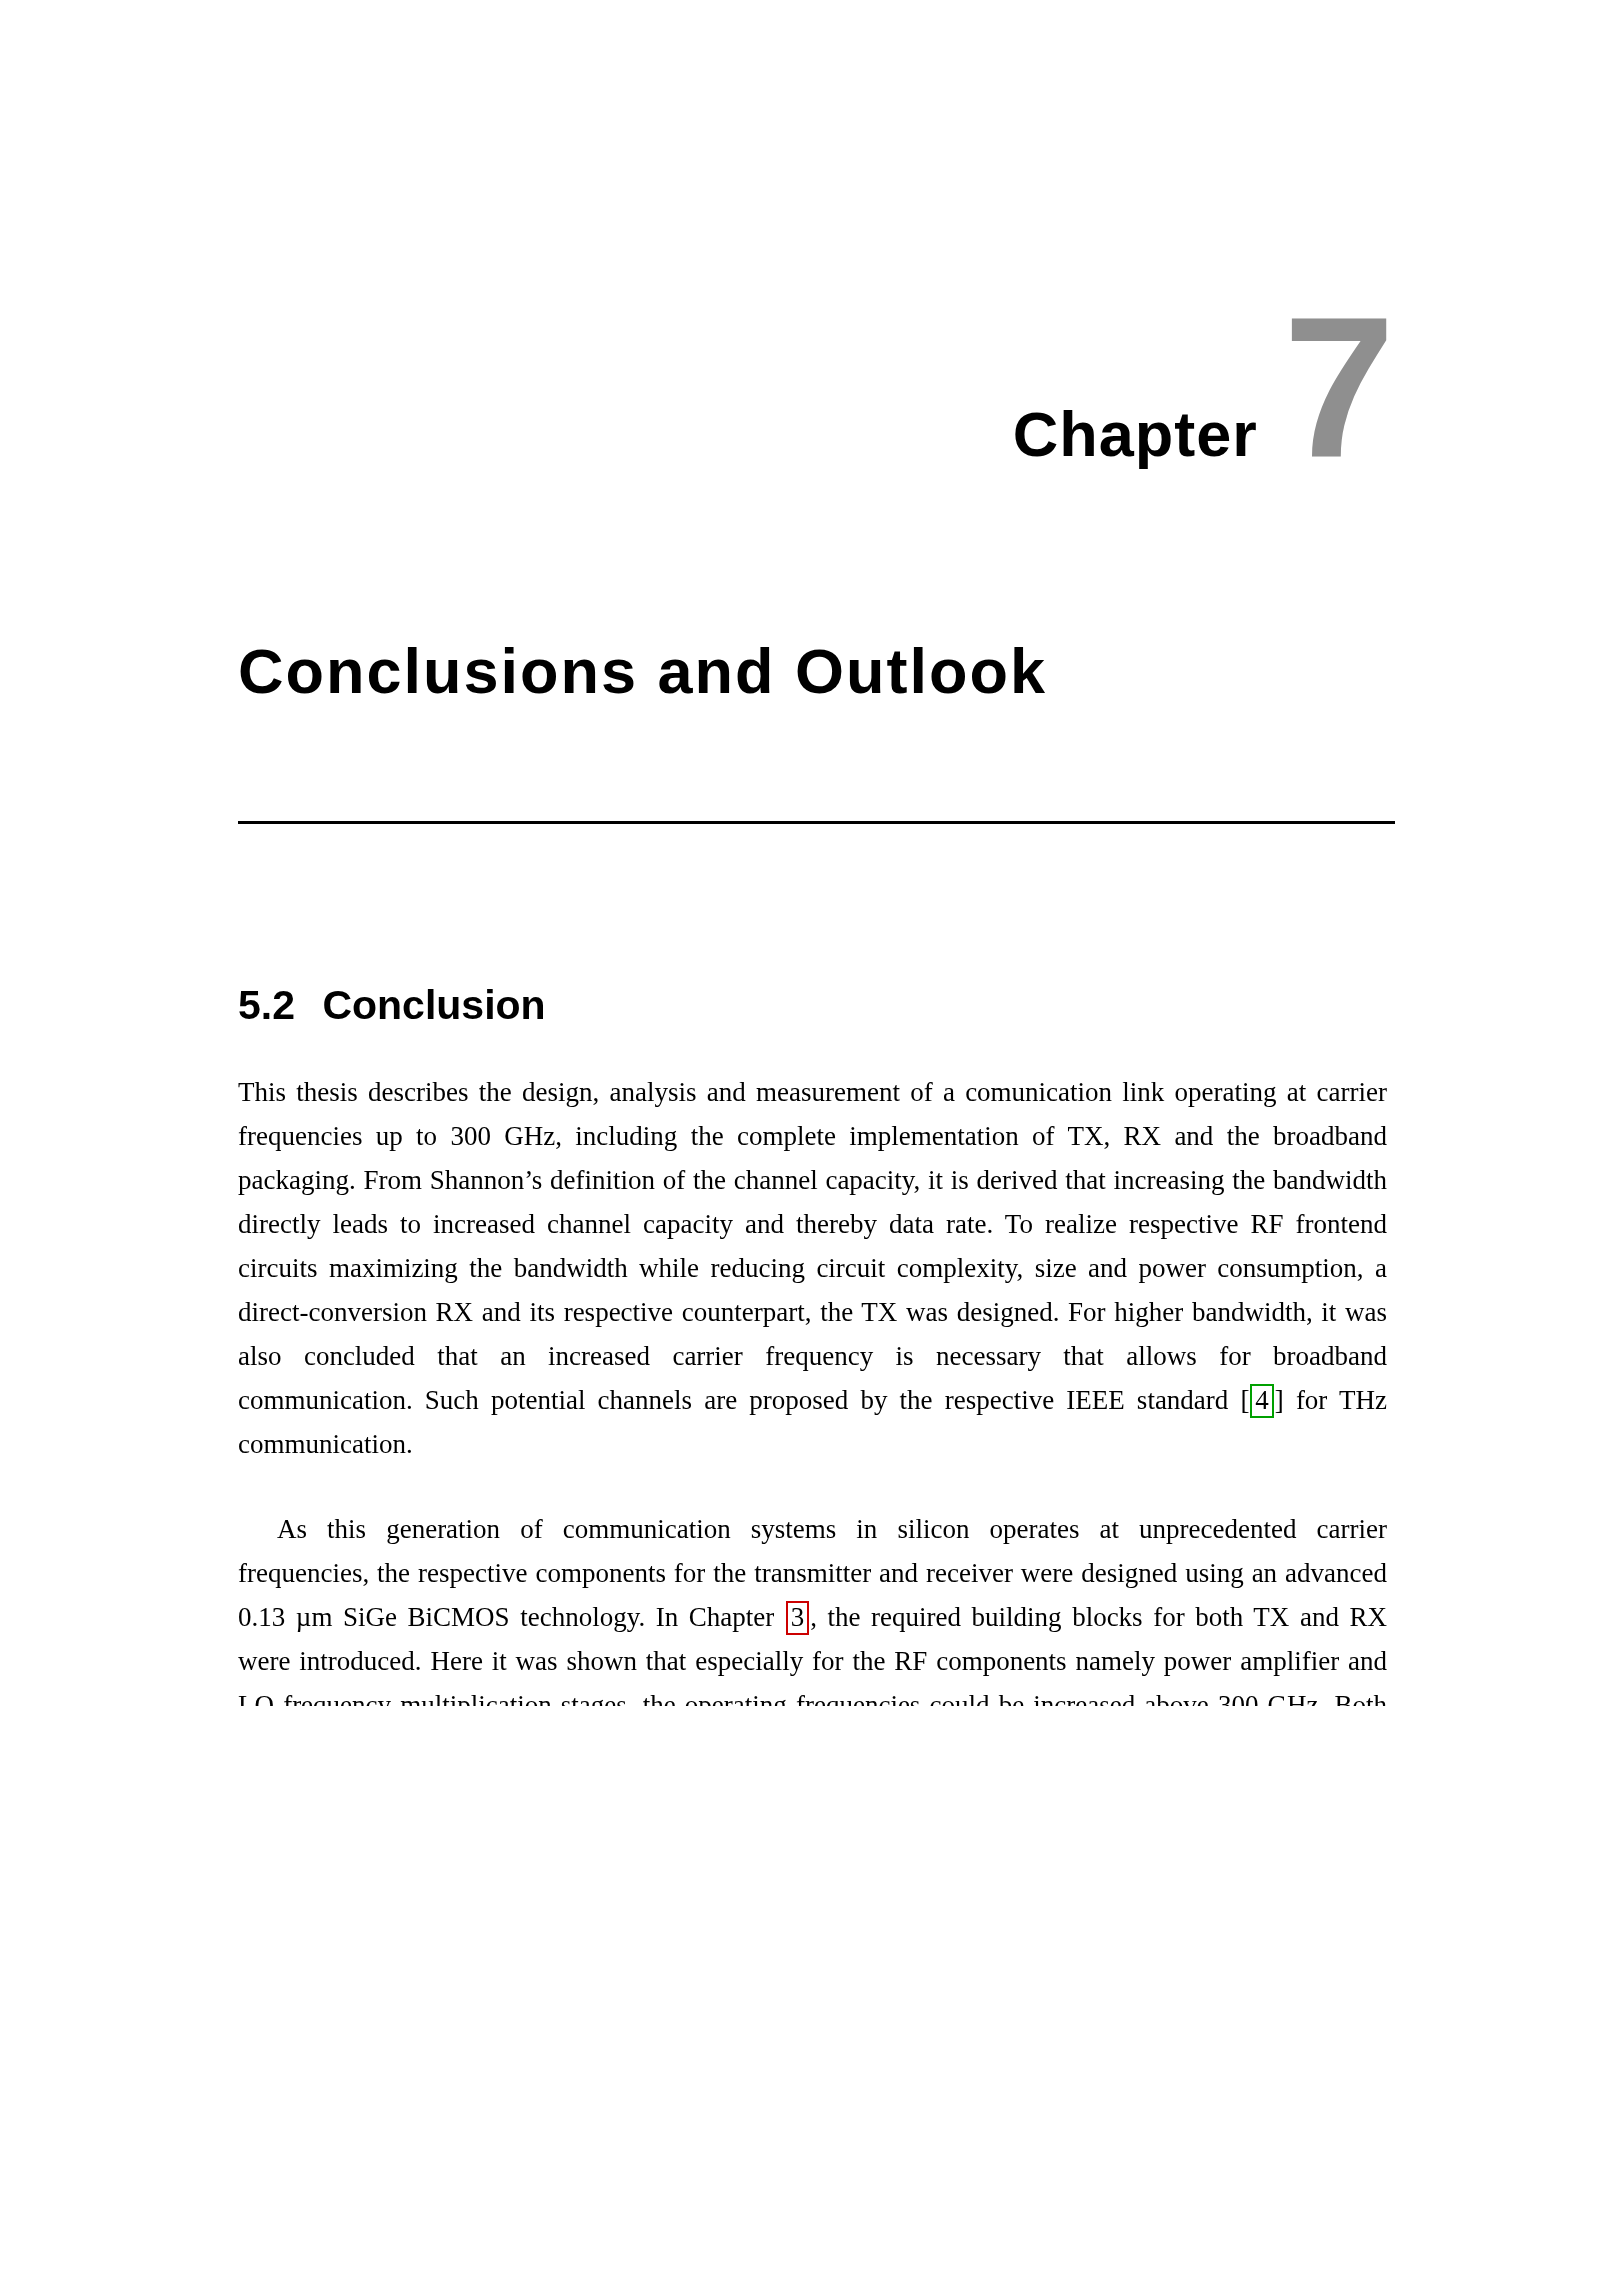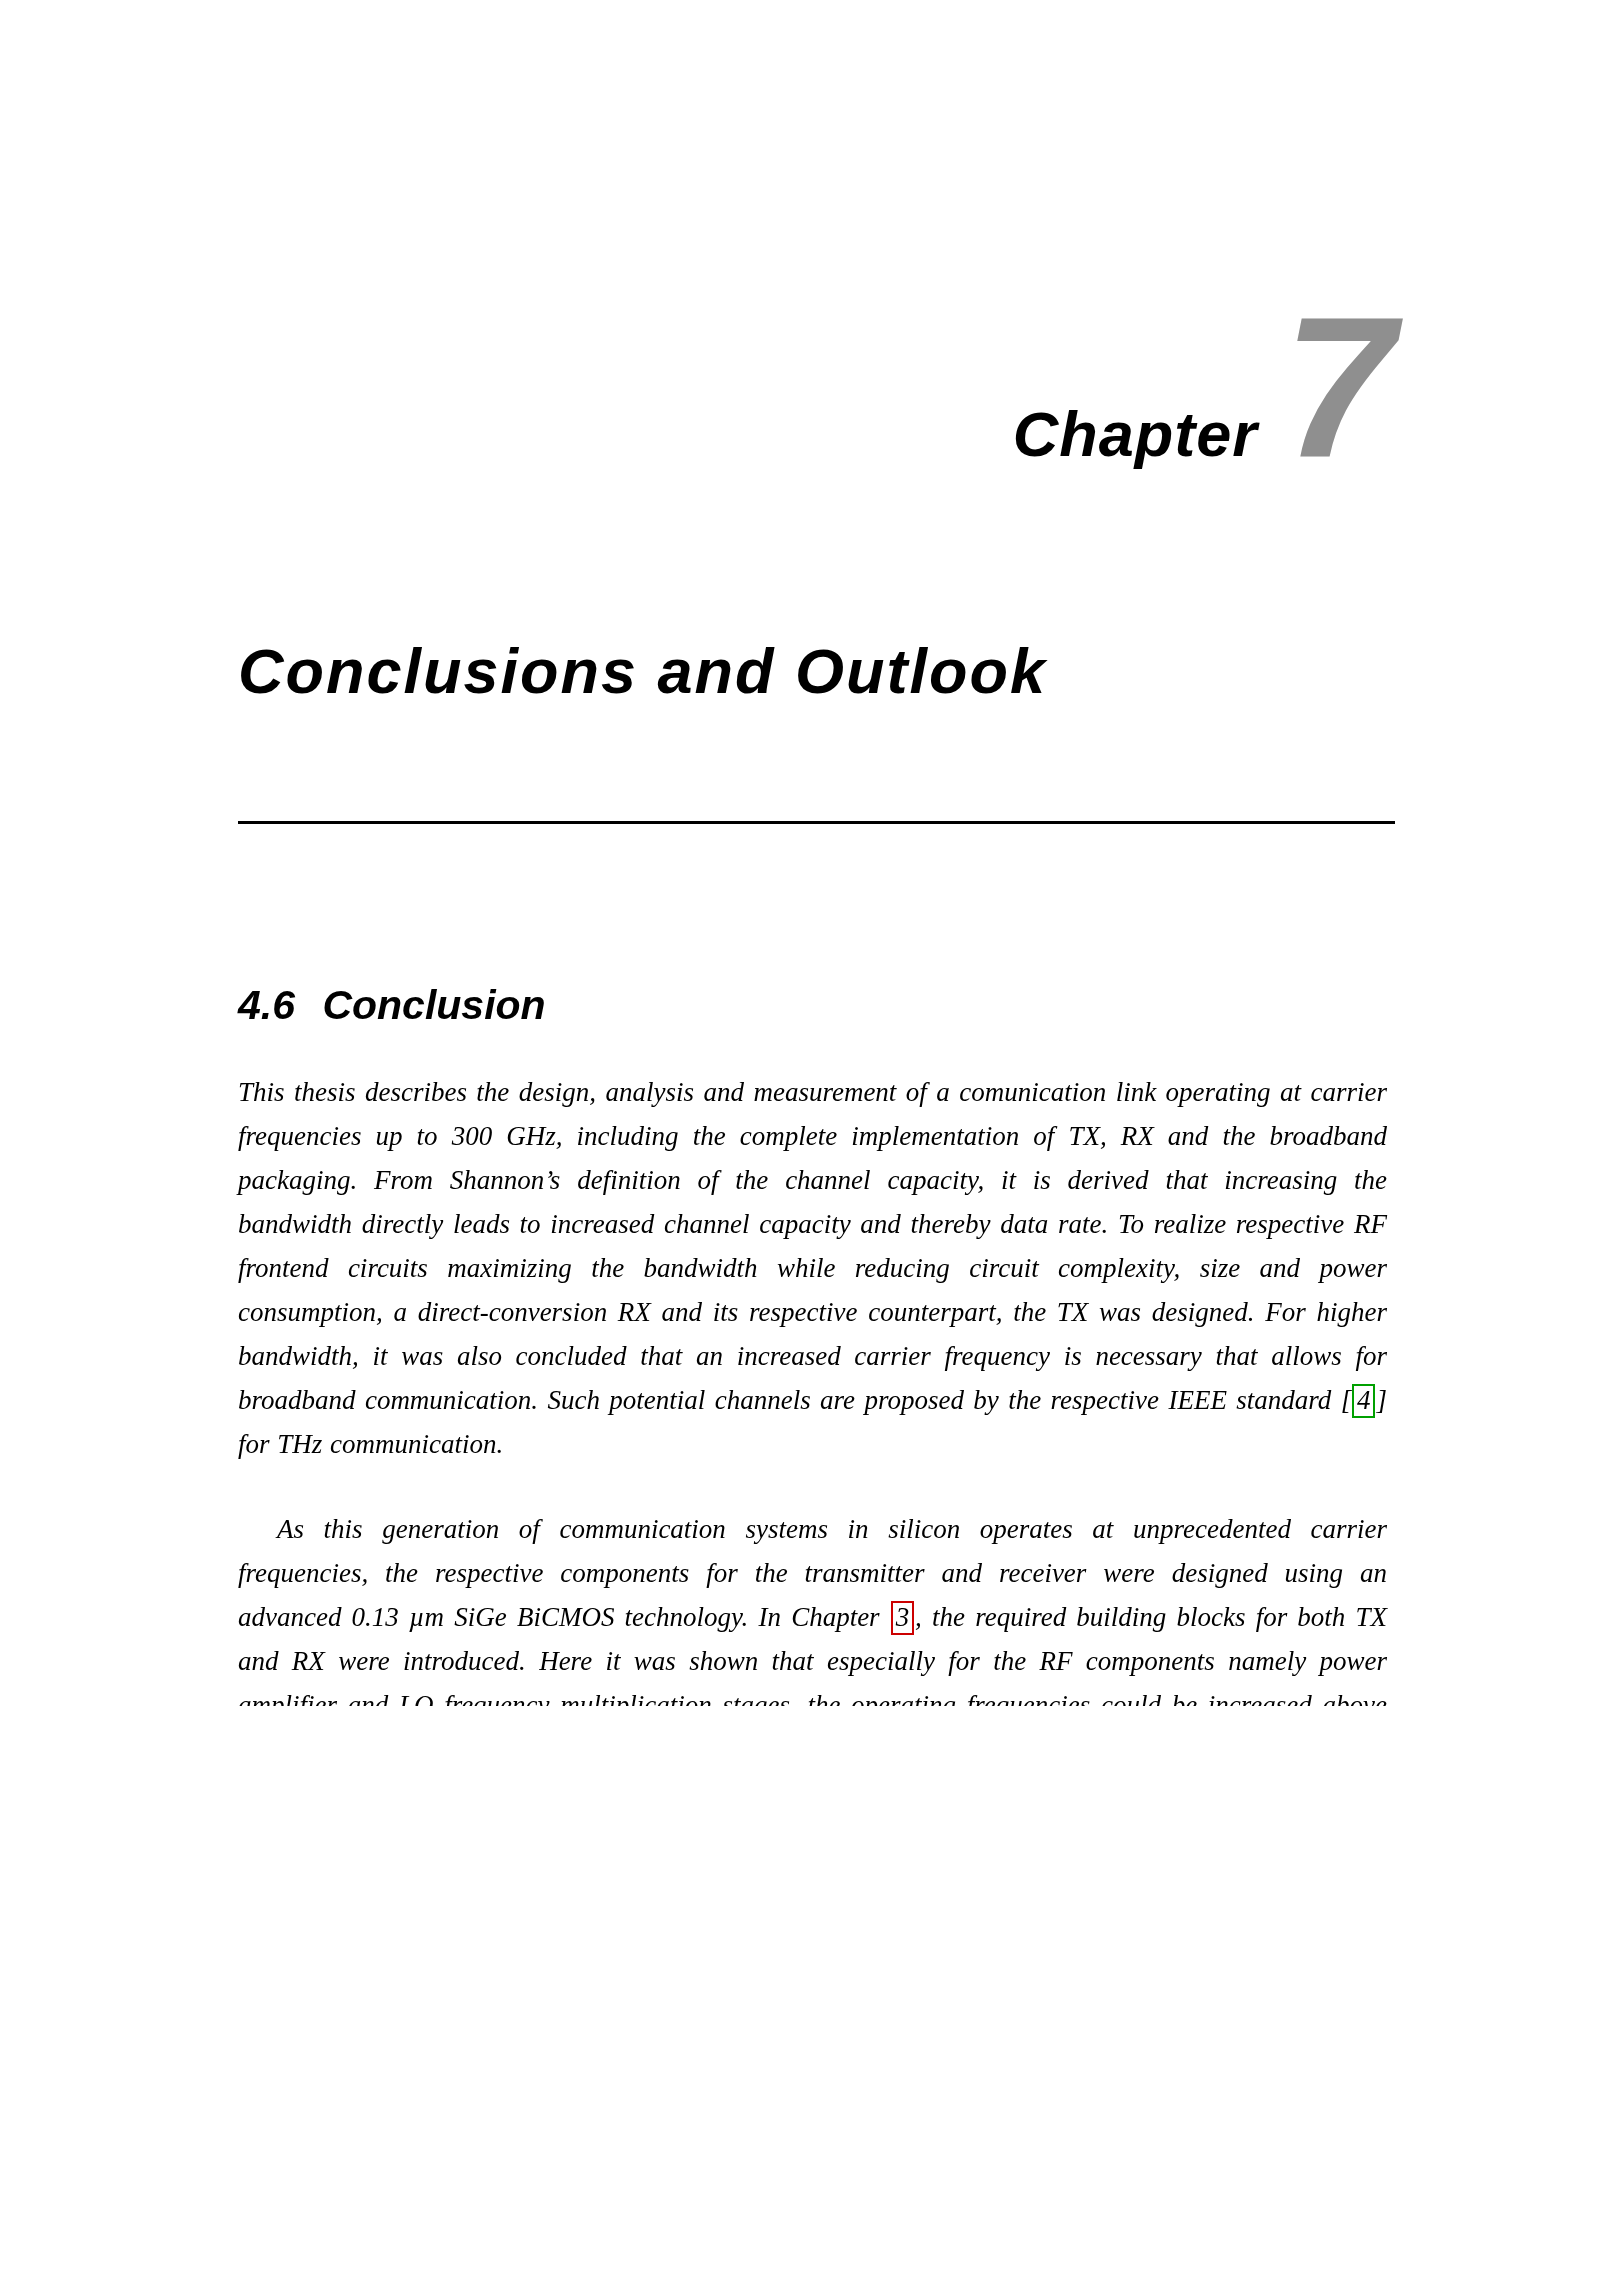--- a/index.html
+++ b/index.html
@@ -8,21 +8,20 @@
     background: #ffffff;
   }
   .page {
     position: relative;
     width: 1621px;
     height: 1706px;
     background: #ffffff;
     overflow: hidden;
     font-family: "Liberation Serif", serif;
     color: #000000;
-    font-style: italic;
   }
   .content {
     position: absolute;
     left: 238px;
     width: 1157px;
     top: 0;
   }
   
   .chapter-header {
     position: absolute;
@@ -114,21 +113,21 @@
     <div class="chapter-header">
       <span class="chapter-word">Chapter</span>
       <span class="chapter-number">7</span>
     </div>
 
     <div class="chapter-title">Conclusions and Outlook</div>
 
     <div class="title-rule"></div>
 
     <div class="section-heading">
-      <span>4.6</span>
+      <span>5.2</span>
       <span>Conclusion</span>
     </div>
 
     <div class="body-text">
       <p class="paragraph"><span>This thesis describes the design, analysis and measurement of a comunication link operating at carrier frequencies up to 300 GHz, including the complete implementation of TX, RX and the broadband packaging. From Shannon’s definition of the channel capacity, it is derived that increasing the bandwidth directly leads to increased channel capacity and thereby data rate. To realize respective RF frontend circuits maximizing the bandwidth while reducing circuit complexity, size and power consumption, a direct-conversion RX and its respective counterpart, the TX was designed. For higher bandwidth, it was also concluded that an increased carrier frequency is necessary that allows for broadband communication. Such potential channels are proposed by the respective IEEE standard [</span><span class="refbox" style="border-color: rgb(0, 160, 0);">4</span><span>] for THz communication.</span></p>
       <p class="paragraph indent"><span>As this generation of communication systems in silicon operates at unprecedented carrier frequencies, the respective components for the transmitter and receiver were designed using an advanced 0.13 µm SiGe BiCMOS technology. In Chapter </span><span class="refbox" style="border-color: rgb(204, 0, 0);">3</span><span>, the required building blocks for both TX and RX were introduced. Here it was shown that especially for the RF components namely power amplifier and LO frequency multiplication stages, the operating frequencies could be increased above 300 GHz. Both circuits showed a 3-dB bandwidth &gt;60 GHz, with the multiplication stages including the power amplifier having a bandwidth spanning from 239 GHz to 304 GHz, whereas the power amplifier alone covers the frequency range between 239 and 302 GHz.</span></p>
     </div>
 
   </div>
 </div>

